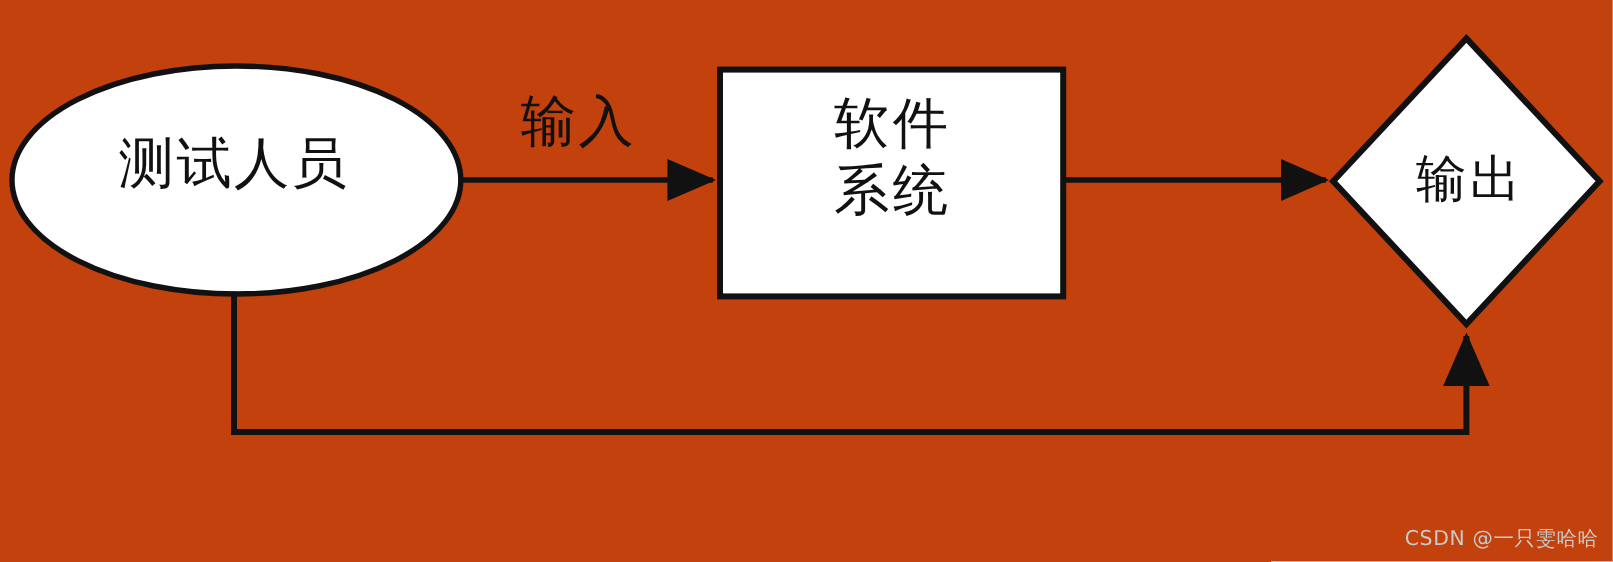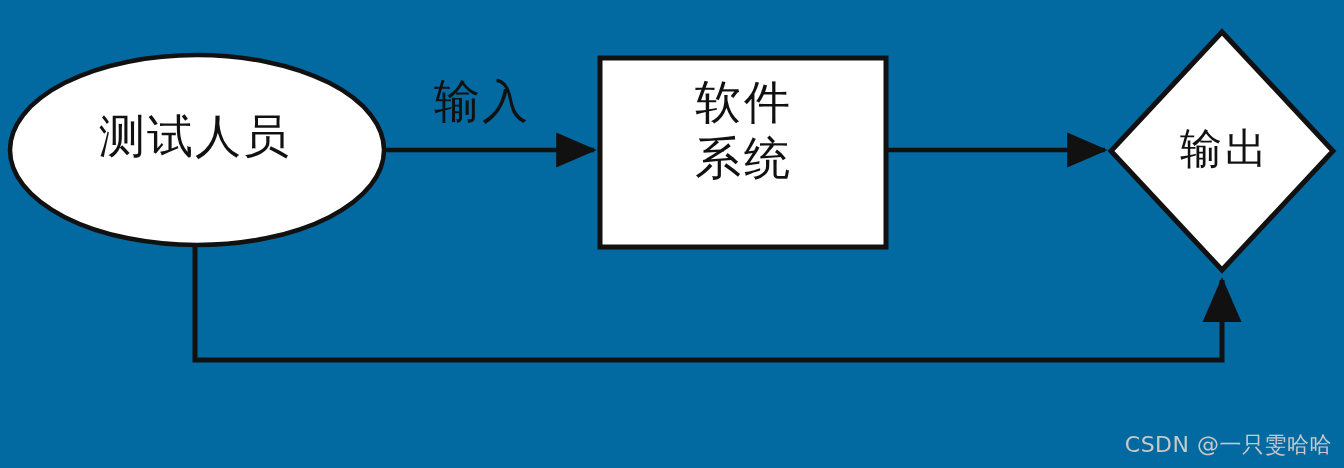--- a/index.html
+++ b/index.html
@@ -7,21 +7,21 @@
     padding: 0;
     background: #ffffff;
   }
   body {
     font-family: "DejaVu Sans", "Liberation Sans", sans-serif;
   }
   #canvas {
     position: relative;
     width: 1344px;
     height: 468px;
-    background: #0369a1;
+    background: #c2410c;
     overflow: hidden;
   }
   #flow-svg {
     position: absolute;
     left: 0;
     top: 0;
     width: 1344px;
     height: 468px;
   }
   .node-label {
@@ -69,21 +69,21 @@
     left: 632px;
     top: 372px;
     width: 160px;
     font-size: 46px;
     letter-spacing: 3px;
   }
   #watermark {
     position: absolute;
     right: 12px;
     bottom: 8px;
-    font-size: 22px;
+    font-size: 17px;
     color: #c9c9c9;
     letter-spacing: 0.5px;
     white-space: nowrap;
     user-select: none;
   }
 </style>
 </head>
 <body>
 
 <div id="canvas">

